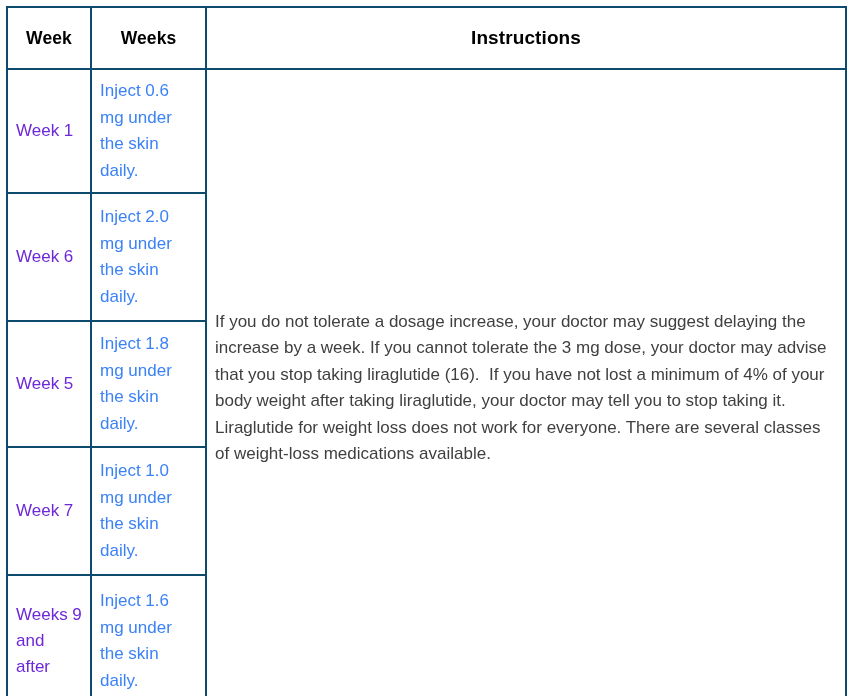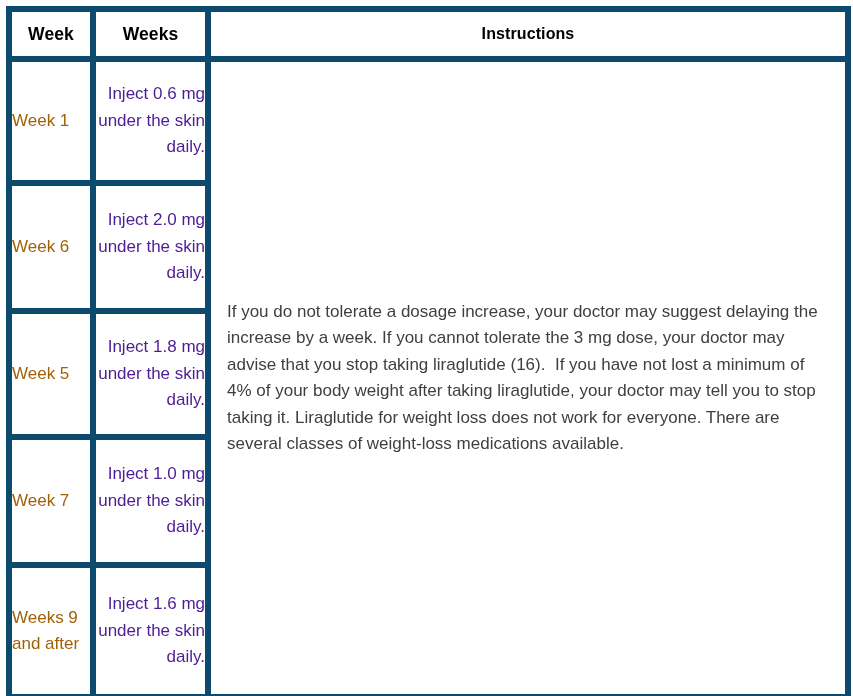--- a/index.html
+++ b/index.html
@@ -23,22 +23,22 @@
     position: absolute;
     left: 6px;
     top: 6px;
     width: 839px;
     border-collapse: collapse;
     table-layout: fixed;
     background: #ffffff;
   }
   table.dosage-table td,
   table.dosage-table th {
-    border: 6px solid #0c4a6e;
-    padding: 0;
+    border: 2px solid #0c4a6e;
+    padding: 8px;
     vertical-align: middle;
     background: #ffffff;
   }
   
   table.dosage-table {
     border: 2px solid #000000;
   }
   col.col-week   { width: 84px; }
   col.col-dosage { width: 115px; }
   col.col-instr  { width: 640px; }
@@ -46,49 +46,49 @@
   th.hdr {
     height: 44px;
     font-size: 17.5px;
     font-weight: bold;
     color: #000000;
     text-align: center;
     border-bottom: 3px solid #000000;
     letter-spacing: 0.1px;
   }
   th.hdr-instr {
-    font-size: 16px;
+    font-size: 19px;
   }
 
   td.week-cell {
     font-size: 17px;
-    color: #a16207;
+    color: #6d28d9;
     text-align: left;
     vertical-align: middle;
     padding: 0 8px 0 11px;
     line-height: 26px;
   }
   td.dosage-cell {
     font-size: 17px;
-    color: #4c1d95;
-    text-align: right;
+    color: #3b82f6;
+    text-align: left;
     vertical-align: top;
     padding: 11px 8px 10px 11px;
     line-height: 26.5px;
   }
   td.instructions-cell {
     font-size: 17px;
     color: #3f3f3f;
     text-align: left;
     vertical-align: middle;
     padding: 10px 12px 10px 9px;
     line-height: 26.5px;
   }
   .instr-paragraph {
-    margin: 16px;
+    margin: 0;
     white-space: pre-wrap;
   }
   
   tr.row-1 { height: 124px; }
   tr.row-2 { height: 128px; }
   tr.row-3 { height: 126px; }
   tr.row-4 { height: 128px; }
   tr.row-5 { height: 132px; }
 </style>
 </head>

